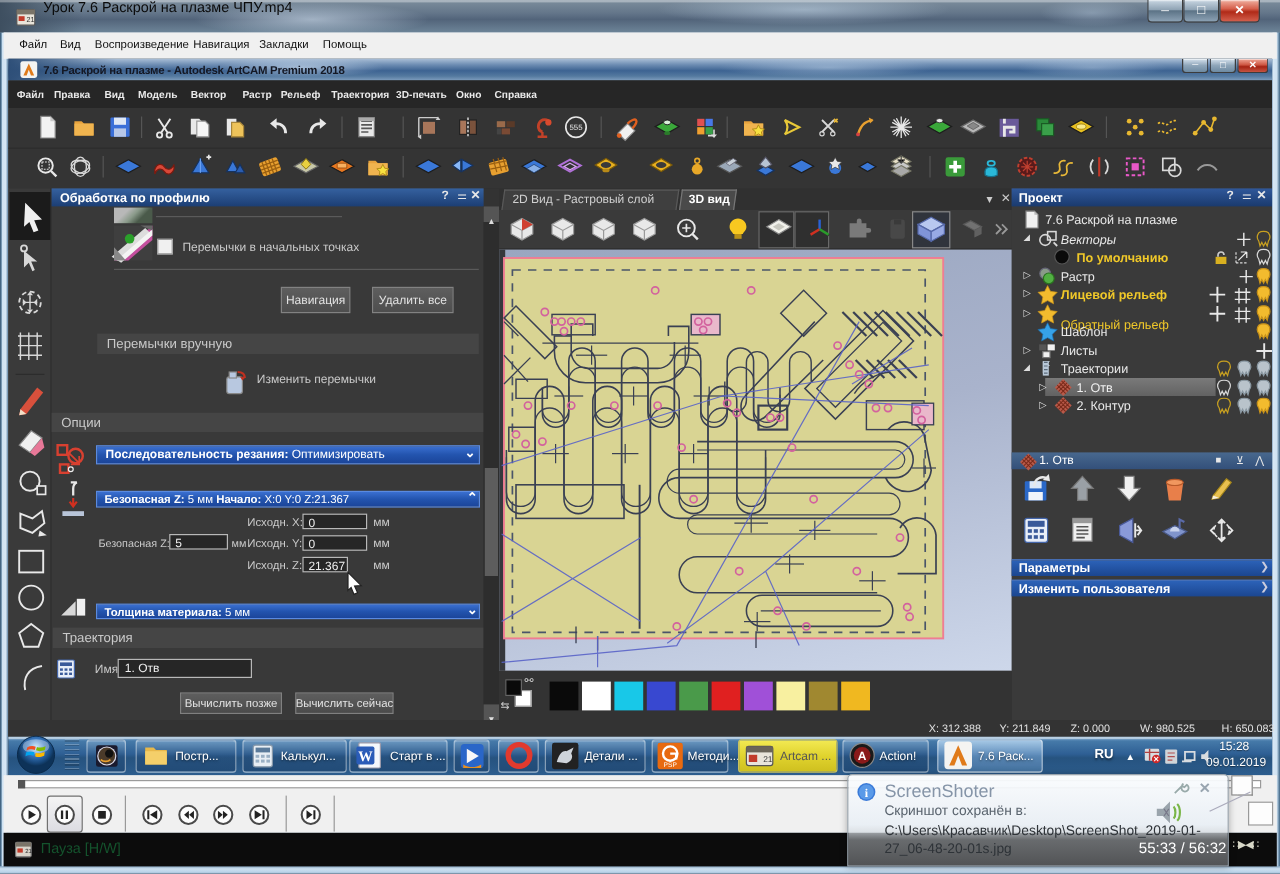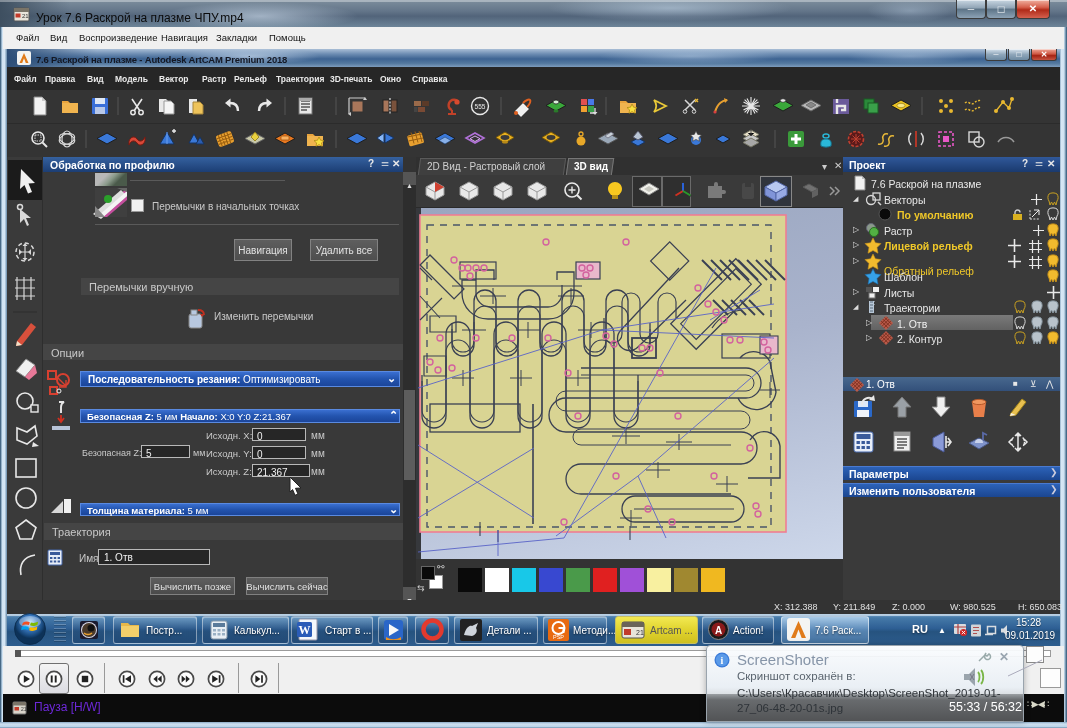--- a/index.html
+++ b/index.html
@@ -18,21 +18,21 @@
 <div style="left:120px;top:0px;width:280px;height:27px;background:radial-gradient(ellipse 140px 20px at 50% 60%,rgba(215,230,245,.6),rgba(215,230,245,0) 70%);"></div>
 <div style="left:500px;top:0px;width:340px;height:27px;background:radial-gradient(ellipse 170px 18px at 50% 30%,rgba(205,225,243,.5),rgba(205,225,243,0) 72%);"></div>
 <div style="left:850px;top:0px;width:120px;height:27px;background:radial-gradient(ellipse 60px 16px at 50% 40%,rgba(200,220,240,.35),rgba(200,220,240,0) 72%);"></div>
 <div style="left:0px;top:0px;width:1067px;height:2px;background:rgba(255,255,255,.35);"></div>
 <svg style="left:13px;top:5px" width="18" height="18" viewBox="0 0 18 18">
 <rect x="1" y="3" width="15" height="13" rx="1" fill="#e8e4da" stroke="#555"></rect>
 <rect x="1" y="3" width="15" height="4" fill="#7a7468"></rect>
 <rect x="2.5" y="8.5" width="5" height="4" fill="#c23b2a"></rect>
     <text x="9" y="13" font-size="6" fill="#333">21</text>
 </svg>
-<div class="t" style="left:36px;top:12px;font-size:12px;color:#0b0b0b;">Урок 7.6 Раскрой на плазме ЧПУ.mp4</div>
+<div class="t" style="left:36px;top:0;font-size:12px;color:#0b0b0b;">Урок 7.6 Раскрой на плазме ЧПУ.mp4</div>
 <div style="left:956px;top:0px;width:30px;height:19px;background:linear-gradient(180deg,#c8d6e2 0%,#8fa3b4 45%,#5c7386 50%,#8ca2b5 100%);border:1px solid #3c3c3c;border-top:none;border-radius:0 0 4px 4px;box-shadow:inset 0 1px 0 rgba(255,255,255,.5);">
     <div style="position:absolute;left:0;top:0;width:28px;height:17px;display:flex;align-items:center;justify-content:center;font-size:9px;color:#fff;font-weight:bold;">─</div>
   </div>
 <div style="left:986px;top:0px;width:30px;height:19px;background:linear-gradient(180deg,#c8d6e2 0%,#8fa3b4 45%,#5c7386 50%,#8ca2b5 100%);border:1px solid #3c3c3c;border-top:none;border-radius:0 0 4px 4px;box-shadow:inset 0 1px 0 rgba(255,255,255,.5);">
     <div style="position:absolute;left:0;top:0;width:28px;height:17px;display:flex;align-items:center;justify-content:center;font-size:11px;color:#fff;font-weight:bold;">□</div>
   </div>
 <div style="left:1016px;top:0px;width:34px;height:19px;background:linear-gradient(180deg,#f0b0a0 0%,#d6604c 40%,#b02a18 55%,#d4604e 100%);border:1px solid #3c3c3c;border-top:none;border-radius:0 0 4px 4px;box-shadow:inset 0 1px 0 rgba(255,255,255,.5);">
     <div style="position:absolute;left:0;top:0;width:32px;height:17px;display:flex;align-items:center;justify-content:center;font-size:10px;color:#fff;font-weight:bold;">✕</div>
   </div>
 <div style="left:3px;top:27px;width:1061px;height:22px;background:#f0f0f0;"></div>
@@ -483,21 +483,21 @@
 <div class="t" style="left:206px;top:431px;font-size:9.5px;color:#c9c9c9;">Исходн. X:</div>
 <div style="left:252px;top:428px;width:54px;height:13px;background:#262626;border:1px solid #b8b8b8;color:#f0f0f0;font-size:10px;"><span style="position:relative;left:4px;top:1.5px;">0</span></div>
 <div class="t" style="left:311px;top:431px;font-size:10px;color:#c9c9c9;">мм</div>
 <div class="t" style="left:82px;top:449px;font-size:9px;color:#c9c9c9;">Безопасная Z:</div>
 <div style="left:141px;top:445px;width:49px;height:13px;background:#262626;border:1px solid #b8b8b8;color:#f0f0f0;font-size:10px;"><span style="position:relative;left:4px;top:1.5px;">5</span></div>
 <div class="t" style="left:193px;top:449px;font-size:9px;color:#c9c9c9;">мм</div>
 <div class="t" style="left:206px;top:449px;font-size:9.5px;color:#c9c9c9;">Исходн. Y:</div>
 <div style="left:252px;top:446px;width:54px;height:13px;background:#262626;border:1px solid #b8b8b8;color:#f0f0f0;font-size:10px;"><span style="position:relative;left:4px;top:1.5px;">0</span></div>
 <div class="t" style="left:311px;top:449px;font-size:10px;color:#c9c9c9;">мм</div>
 <div class="t" style="left:206px;top:467px;font-size:9.5px;color:#c9c9c9;">Исходн. Z:</div>
-<div style="left:252px;top:464px;width:58px;height:13px;background:#262626;border:1px solid #b8b8b8;color:#f0f0f0;font-size:10px;"><span style="position:relative;left:4px;top:1.5px;">21.367</span></div>
+<div style="left:252px;top:464px;width:38px;height:13px;background:#262626;border:1px solid #b8b8b8;color:#f0f0f0;font-size:10px;"><span style="position:relative;left:4px;top:1.5px;">21.367</span></div>
 <div class="t" style="left:311px;top:467px;font-size:10px;color:#c9c9c9;">мм</div>
 <svg style="left:49px;top:499px" width="26" height="16" viewBox="0 0 26 16">
 <path d="M2 14 L14 2 L14 14Z" fill="#d8d8d8"></path>
     <rect x="15" y="0" width="7" height="14" fill="#f0f0f0"></rect>
 </svg>
 <div style="left:80px;top:503px;width:320px;height:13px;background:linear-gradient(180deg,#3a6fd0 0%,#2354ae 50%,#1b459a 100%);border:1px solid #5a8ae0;"></div>
 <div class="t" style="left:87px;top:506px;font-size:9.5px;color:#fff;"><b>Толщина материала:</b> 5 мм</div>
 <div class="t" style="left:389px;top:504px;font-size:11px;color:#fff;font-weight:bold;">⌄</div>
 <div style="left:44px;top:523px;width:359px;height:17px;background:#454545;color:#c9c9c9;font-size:11px;"><span style="position:relative;left:8px;top:3px;">Траектория</span></div>
 <svg style="left:47px;top:549px" width="16" height="17" viewBox="0 0 16 17">
@@ -747,21 +747,21 @@
 <div class="t" style="left:892px;top:603px;font-size:9px;color:#e0e0e0;">Z: 0.000</div>
 <div class="t" style="left:950px;top:603px;font-size:9px;color:#e0e0e0;">W: 980.525</div>
 <div class="t" style="left:1018px;top:603px;font-size:9px;color:#e0e0e0;">H: 650.083</div>
 <div style="left:843px;top:157px;width:217px;height:15px;background:linear-gradient(180deg,#30589a 0%,#1a3a6e 100%);"></div>
 <div class="t" style="left:849px;top:160px;font-size:10.5px;color:#fff;font-weight:bold;">Проект</div>
 <div class="t" style="left:1022px;top:159px;font-size:10px;color:#e8e8e8;font-weight:bold;">?</div>
 <div class="t" style="left:1035px;top:159px;font-size:9px;color:#e8e8e8;">⚌</div>
 <div class="t" style="left:1047px;top:159px;font-size:10px;color:#e8e8e8;font-weight:bold;">✕</div>
 <div class="t" style="left:871px;top:179.0px;font-size:10.5px;color:#e8e8e8;">7.6 Раскрой на плазме</div>
 <div class="t" style="left:853px;top:194.5px;font-size:7px;color:#ddd;">◢</div>
-<div class="t" style="left:884px;top:194.5px;font-size:10.5px;color:#e8e8e8;">Векторы</div>
+<div class="t" style="left:884px;top:194.5px;font-size:10.5px;color:#e8e8e8;font-style:italic;">Векторы</div>
 <svg class="ico" style="left:1031px;top:193.5px" width="11" height="11" viewBox="0 0 11 11">
     <path d="M5.5 0V11M0 5.5H11" stroke="#e8e8e8" stroke-width="1.2"></path>
   </svg>
 <svg class="ico" style="left:1047px;top:192.5px" width="12" height="13" viewBox="0 0 12 13">
     <path d="M2 1 C0.5 3 0.5 6 2 8 L3 12 L4.5 9 L6 12 L7.5 9 L9 12 L10 8 C11.5 6 11.5 3 10 1 C8 -0.5 4 -0.5 2 1Z" fill="none" stroke="#c8a020" stroke-width="1"></path>
   </svg>
 <div class="t" style="left:897px;top:210.0px;font-size:10.5px;color:#f0c829;font-weight:bold;">По умолчанию</div>
 <svg class="ico" style="left:1012px;top:209.0px" width="11" height="11" viewBox="0 0 11 11">
     <rect x="1" y="5" width="9" height="6" fill="#d8b020"></rect>
     <path d="M3 5V3.5a2.5 2.5 0 015 0" fill="none" stroke="#ccc" stroke-width="1.4"></path>
@@ -1121,21 +1121,21 @@
     <path d="M12 5.2v7.6" stroke="#222" stroke-width="1.7"></path>
   </svg>
 <div style="left:278px;top:663px;width:1px;height:30px;background:#999;"></div>
 <div style="left:3px;top:694px;width:1061px;height:28px;background:#0c0c0c;"></div>
 <svg style="left:12px;top:699px" width="16" height="17" viewBox="0 0 16 17">
 <rect x="1" y="3" width="13" height="12" rx="1" fill="#d8d4ca" stroke="#777"></rect>
     <rect x="1" y="3" width="13" height="3.5" fill="#7a7468"></rect>
     <rect x="2.5" y="8" width="4.5" height="3.5" fill="#c23b2a"></rect>
     <text x="9" y="12" font-size="5" fill="#333">21</text>
 </svg>
-<div class="t" style="left:34px;top:701px;font-size:12px;color:#6d28d9;">Пауза [H/W]</div>
+<div class="t" style="left:34px;top:701px;font-size:12px;color:#14532d;">Пауза [H/W]</div>
 <div class="t" style="left:1027px;top:700px;font-size:9px;color:#d8d8c8;letter-spacing:-1px;">∷▶◀∷</div>
 <div style="left:706px;top:645px;width:318px;height:77px;background:linear-gradient(180deg,rgba(250,252,254,.95) 0%,rgba(233,239,245,.9) 55%,rgba(180,185,190,.55) 72%,rgba(140,143,147,.55) 100%);border:1px solid #9aa4ad;border-radius:4px 4px 0 0;box-shadow:0 0 6px rgba(0,0,0,.3);"></div>
 <svg style="left:714px;top:652px" width="16" height="16" viewBox="0 0 16 16">
     <circle cx="8" cy="8" r="7.5" fill="#3a7ad8"></circle>
     <circle cx="8" cy="8" r="6.2" fill="#5a9ae8"></circle>
     <text x="8" y="12" font-size="10" font-weight="bold" font-family="Liberation Serif" fill="#fff" text-anchor="middle">i</text>
   </svg>
 <div class="t" style="left:737px;top:652px;font-size:15px;color:#8695a8;">ScreenShoter</div>
 <svg style="left:977px;top:651px" width="14" height="12" viewBox="0 0 14 12">
     <path d="M2 10 L8 4 M8 4 a3 3 0 1 0 4 -1 l-2 2 -2 -1 1-2 a3 3 0 0 0 -1 2z" stroke="#9aa" stroke-width="1.5" fill="none"></path>

